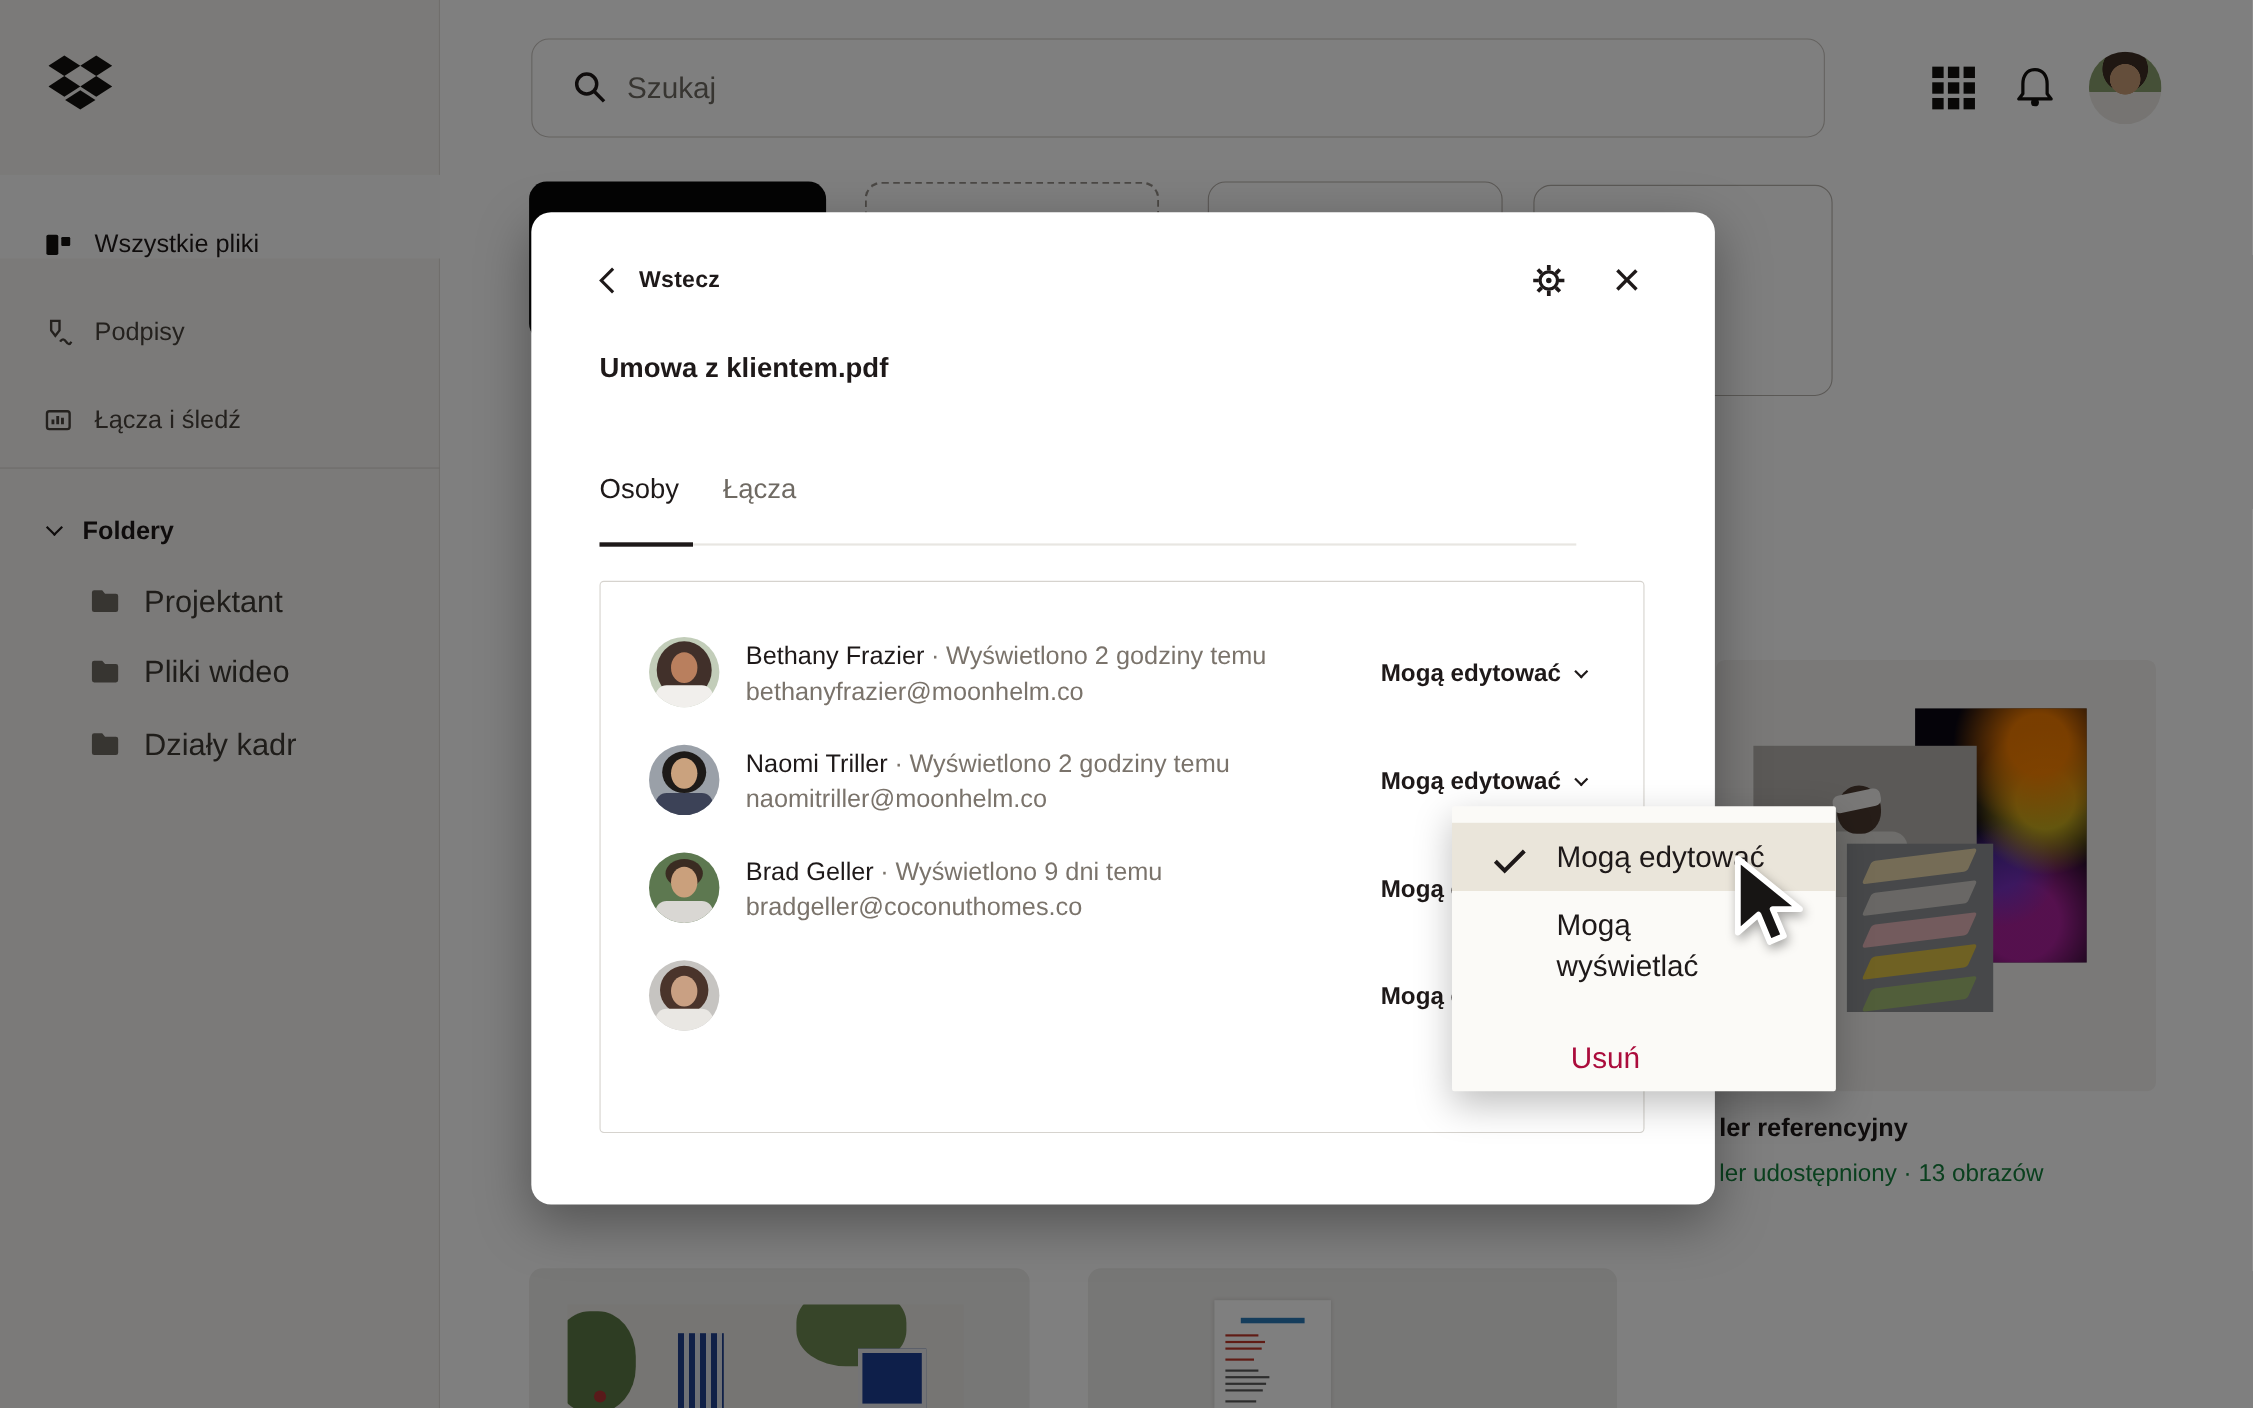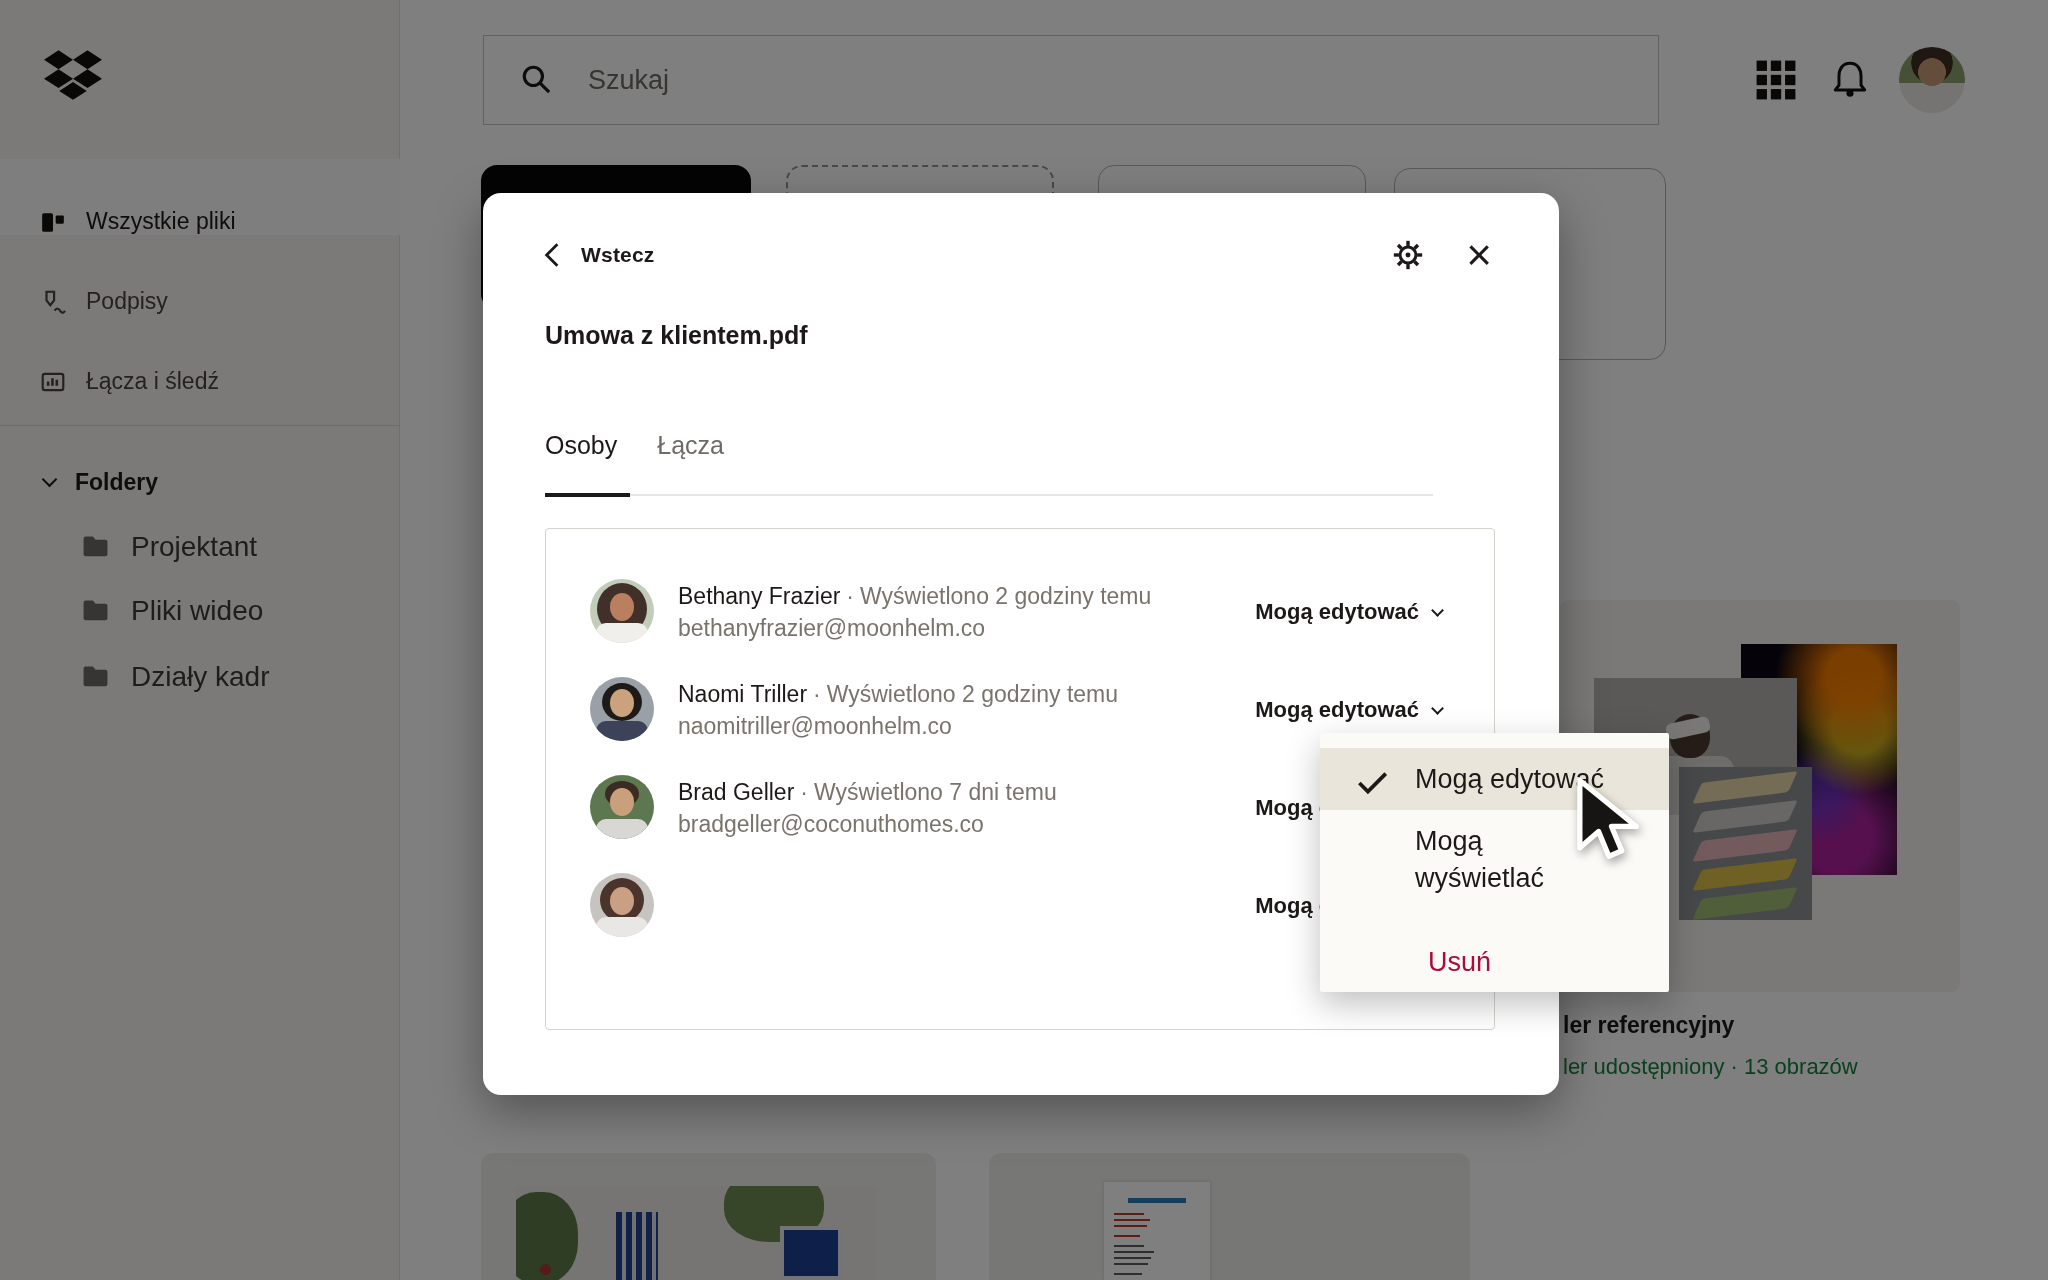--- a/index.html
+++ b/index.html
@@ -26,22 +26,22 @@
   .folders-head { position:absolute; left:0; top:458px; width:400px; height:48px;
     display:flex; align-items:center; gap:20px; padding-left:44px;
     font-size:23px; font-weight:700; color:#1e1919; cursor:pointer; }
   .folder-row { position:absolute; left:0; width:400px; height:58px;
     display:flex; align-items:center; gap:22px; padding-left:82px;
     font-size:28px; color:#3f3a35; cursor:pointer; }
   .chev { width:11px; height:11px; border-right:2.5px solid #1e1919; border-bottom:2.5px solid #1e1919;
     transform:rotate(45deg); margin-top:-5px; }
 
   .searchbar { position:absolute; left:483px; top:35px; width:1176px; height:90px;
-    border:1.5px solid #c9c5c0; border-radius:0; background:#fff;
-    display:flex; align-items:center; padding-left:36px; gap:34px; }
+    border:1.5px solid #c9c5c0; border-radius:16px; background:#fff;
+    display:flex; align-items:center; padding-left:36px; gap:16px; }
   .searchbar input { border:none; outline:none; background:transparent;
     font-family:inherit; font-size:27px; color:#494440; width:900px; }
   .searchbar input::placeholder { color:#6f6a63; opacity:1; }
 
   .iconbtn { position:absolute; display:flex; align-items:center; justify-content:center; cursor:pointer; }
 
   .chip { position:absolute; top:165px; height:145px; border-radius:16px; }
   .chip1 { left:481px; width:270px; background:#080808; }
   .chip2 { left:786px; width:268px; border:2px dashed #97918a; }
   .chip3 { left:1098px; width:268px; border:1.5px solid #b7b2ac; }
@@ -357,21 +357,21 @@
         </div>
       </div>
 
       <div class="person" style="top:246px">
         <div class="pavatar" style="background:#5d7850">
           <div class="hair" style="background:#3a2c22;width:34px;height:26px;left:15px;top:6px"></div>
           <div class="face" style="background:#caa07c;top:13px"></div>
           <div class="top" style="background:#d9d7d3"></div>
         </div>
         <div class="ptext">
-          <div class="pline1"><span>Brad Geller</span><span class="dot">·</span><span class="meta">Wyświetlono 7 dni temu</span></div>
+          <div class="pline1"><span>Brad Geller</span><span class="dot">·</span><span class="meta">Wyświetlono 9 dni temu</span></div>
           <div class="pemail">bradgeller@coconuthomes.co</div>
         </div>
         <div class="perm">
           <span>Mogą edytować</span>
           <span class="chev"></span>
         </div>
       </div>
 
       <div class="person" style="top:344px">
         <div class="pavatar" style="background:#c6c4c1">

